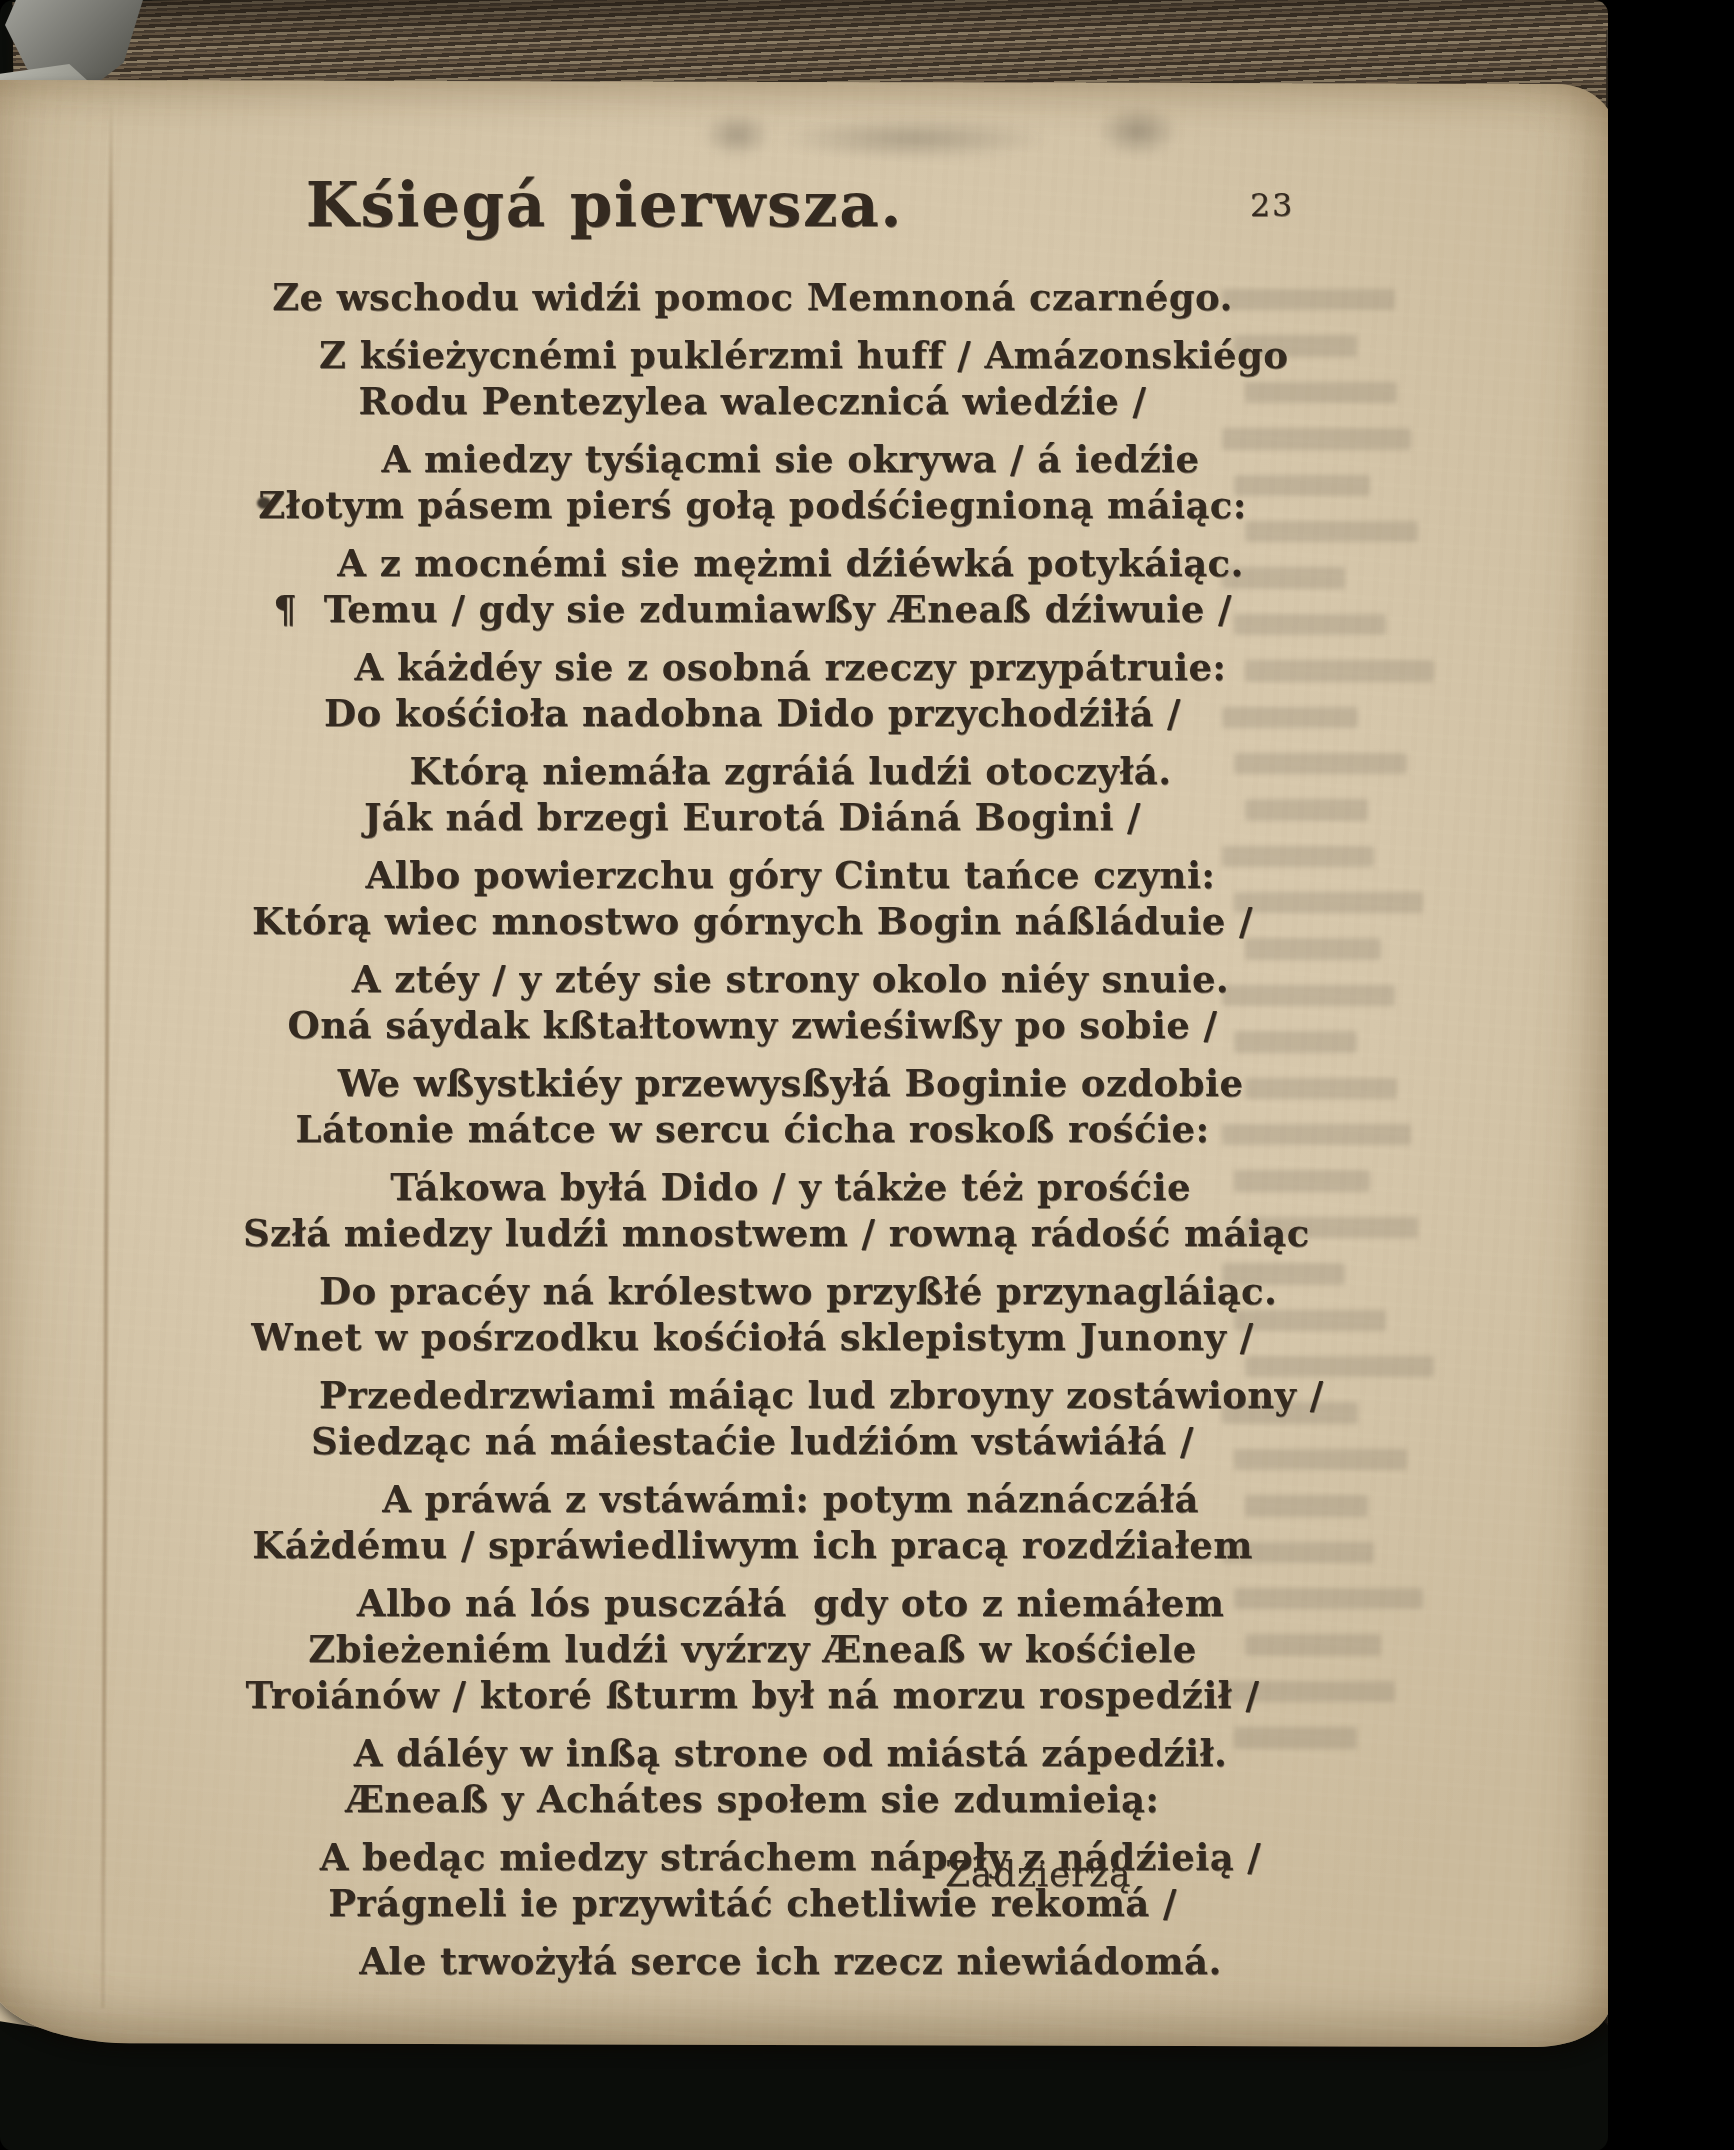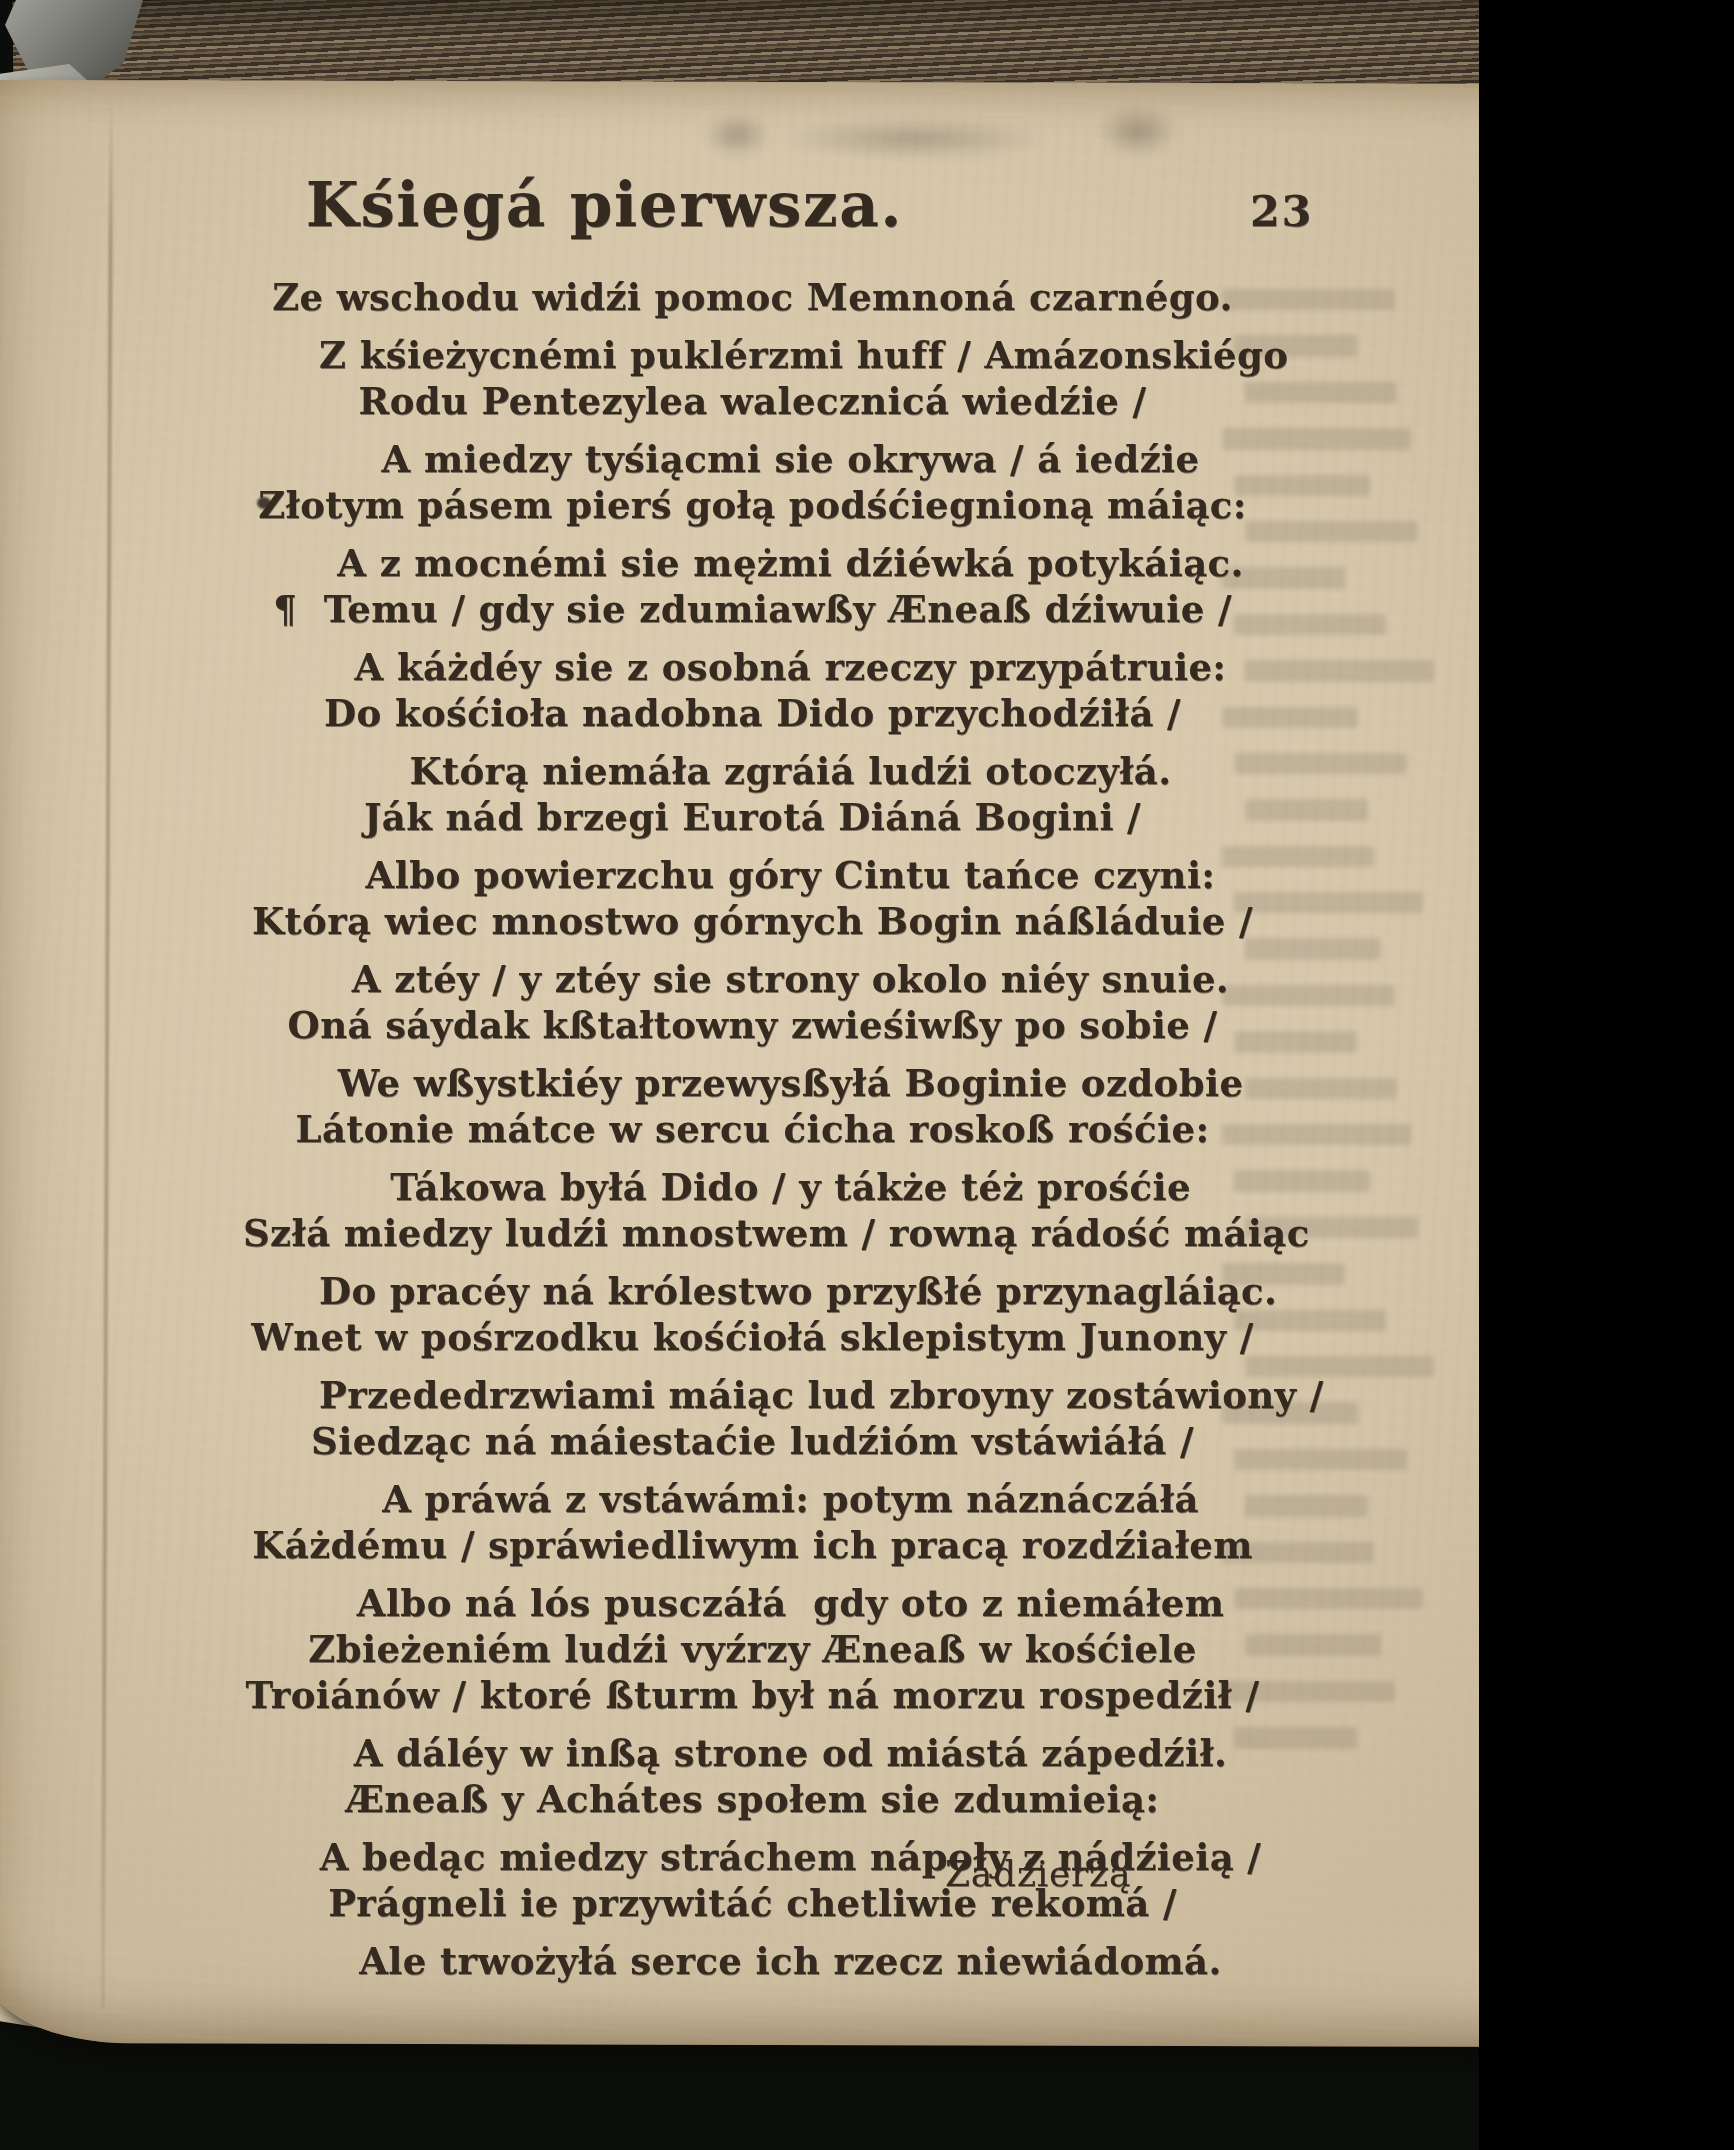--- a/index.html
+++ b/index.html
@@ -1,19 +1,20 @@
 <!DOCTYPE html>
 <html style="font-size:13px"><head>
 <meta charset="utf-8">
 <style>
   html,body{margin:0;padding:0;background:#000;}
   #stage{
-    position:relative;width:1479px;height:2151px;overflow:hidden;
+    position:relative;width:1608px;height:2151px;overflow:hidden;
     background:#0b0d0a;
     font-family:"DejaVu Serif", serif;
+    border-radius:14px;
   }
   
   .marble{position:absolute;left:1662px;top:0;width:72px;height:2151px;background:#7f5c3b;}
   .marble-top{
     position:absolute;left:0;top:0;width:100%;height:325px;
     background:linear-gradient(160deg,#d7d2c4 0%,#c9c4b4 55%,#b3ae9e 100%);
     clip-path:polygon(0 0,100% 0,100% 96%,0 86%);
   }
   .marble-brown{
     position:absolute;left:0;top:280px;width:100%;height:1365px;
@@ -132,21 +133,21 @@
   .ghost-line{background:rgba(105,96,80,.20);filter:blur(2.5px);border-radius:3.3px;}
   
   .ink{color:#342a20;text-shadow:0.5px 0.5px 0 rgba(52,42,32,.55);}
   .title{
     position:absolute;left:247px;top:164px;width:715px;height:82px;
     font-size:61px;line-height:82px;font-weight:700;text-align:center;
     letter-spacing:1.6px;white-space:pre;
   }
   .pagenum{
     position:absolute;left:1250px;top:186px;width:90px;
-    font-size:43px;font-weight:700;letter-spacing:1.6px;
+    font-size:32px;font-weight:400;letter-spacing:1.6px;
   }
   .verses{position:absolute;left:243px;top:274px;width:1019px;}
   .verse{
     height:46px;font-size:37px;line-height:46px;font-weight:700;
     letter-spacing:0.4px;white-space:pre;text-align:center;
   }
   .verse.indent{padding-left:76px;margin-top:12px;}
   .catchword{
     position:absolute;left:945px;top:1853px;width:298px;
     font-size:36px;font-weight:400;text-align:left;letter-spacing:0.8px;white-space:pre;

